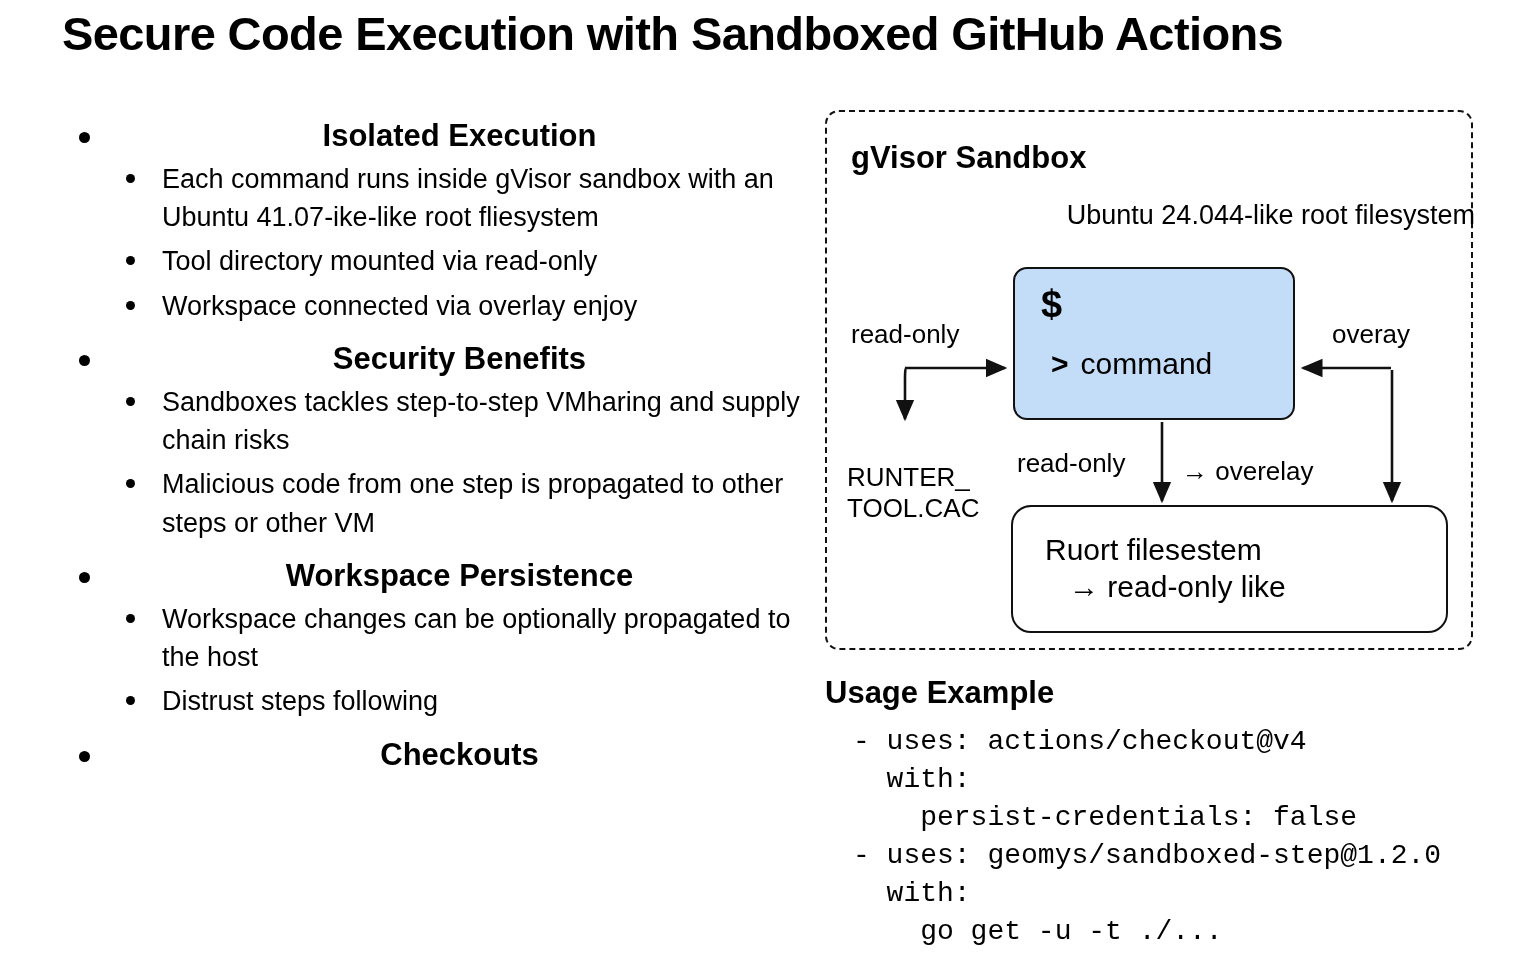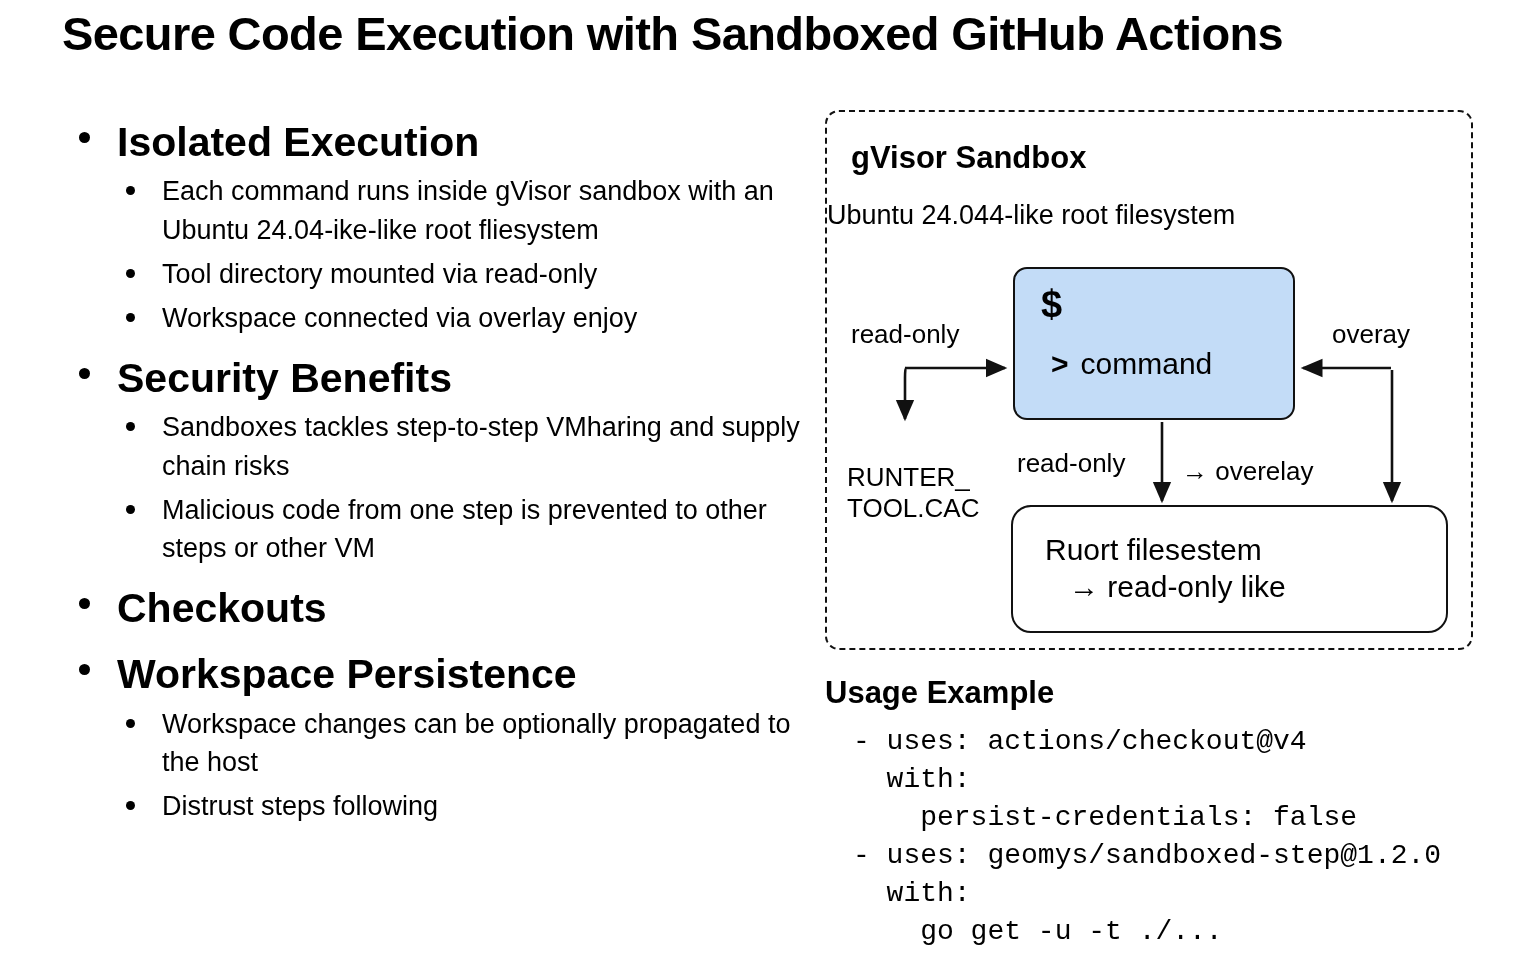--- a/index.html
+++ b/index.html
@@ -26,24 +26,25 @@
   
   .left-col {
     position: absolute;
     left: 62px; top: 116px;
     width: 740px;
   }
   .sec { margin-bottom: 14px; }
   .sec-head {
     position: relative;
     padding-left: 55px;
-    font-size: 41px;
+    font-size: 31px;
     font-weight: bold;
     line-height: 1.28;
     margin-bottom: 4px;
+    text-align: center;
   }
   .sec-head .dot {
     position: absolute;
     left: 17px; top: 16px;
     width: 11px; height: 11px;
     background: #000; border-radius: 50%;
   }
   .sub-list { list-style: none; }
   .sub-item {
     position: relative;
@@ -75,21 +76,21 @@
   }
   .sandbox-title {
     position: absolute;
     left: 24px; top: 28px;
     font-size: 31px; font-weight: bold;
   }
   .sandbox-sub {
     position: absolute;
     left: 0; top: 88px;
     width: 648px;
-    text-align: left;
+    text-align: right;
     font-size: 27px;
   }
 
   
   .cmd-box {
     position: absolute;
     left: 186px; top: 155px;
     width: 282px; height: 153px;
     background: #c3dcf7;
     border: 2.5px solid #111;
@@ -157,21 +158,21 @@
   <div class="left-col">
 
     <div class="sec">
       <div class="sec-head">
         <span class="dot"></span>
         <span>Isolated Execution</span>
       </div>
       <ul class="sub-list">
         <li class="sub-item">
           <span class="dot"></span>
-          <span>Each command runs inside gVisor sandbox with an Ubuntu 24.04-ike-like root fliesystem</span>
+          <span>Each command runs inside gVisor sandbox with an Ubuntu 41.07-ike-like root fliesystem</span>
         </li>
         <li class="sub-item">
           <span class="dot"></span>
           <span>Tool directory mounted via read-only</span>
         </li>
         <li class="sub-item">
           <span class="dot"></span>
           <span>Workspace connected via overlay enjoy</span>
         </li>
       </ul>
@@ -182,47 +183,47 @@
         <span class="dot"></span>
         <span>Security Benefits</span>
       </div>
       <ul class="sub-list">
         <li class="sub-item">
           <span class="dot"></span>
           <span>Sandboxes tackles step-to-step VMharing and supply chain risks</span>
         </li>
         <li class="sub-item">
           <span class="dot"></span>
-          <span>Malicious code from one step is prevented to other steps or other VM</span>
+          <span>Malicious code from one step is propagated to other steps or other VM</span>
         </li>
       </ul>
     </div>
 
     <div class="sec">
       <div class="sec-head">
         <span class="dot"></span>
+        <span>Workspace Persistence</span>
+      </div>
+      <ul class="sub-list">
+        <li class="sub-item">
+          <span class="dot"></span>
+          <span>Workspace changes can be optionally propagated to the host</span>
+        </li>
+        <li class="sub-item">
+          <span class="dot"></span>
+          <span>Distrust steps following</span>
+        </li>
+      </ul>
+    </div>
+
+    <div class="sec">
+      <div class="sec-head">
+        <span class="dot"></span>
         <span>Checkouts</span>
       </div>
-    </div>
-
-    <div class="sec">
-      <div class="sec-head">
-        <span class="dot"></span>
-        <span>Workspace Persistence</span>
-      </div>
-      <ul class="sub-list">
-        <li class="sub-item">
-          <span class="dot"></span>
-          <span>Workspace changes can be optionally propagated to the host</span>
-        </li>
-        <li class="sub-item">
-          <span class="dot"></span>
-          <span>Distrust steps following</span>
-        </li>
-      </ul>
     </div>
 
   </div>
 
   <div class="right-col">
 
     <div class="sandbox">
 
       <div class="sandbox-title">gVisor Sandbox</div>
       <div class="sandbox-sub">Ubuntu 24.044-like root filesystem</div>

